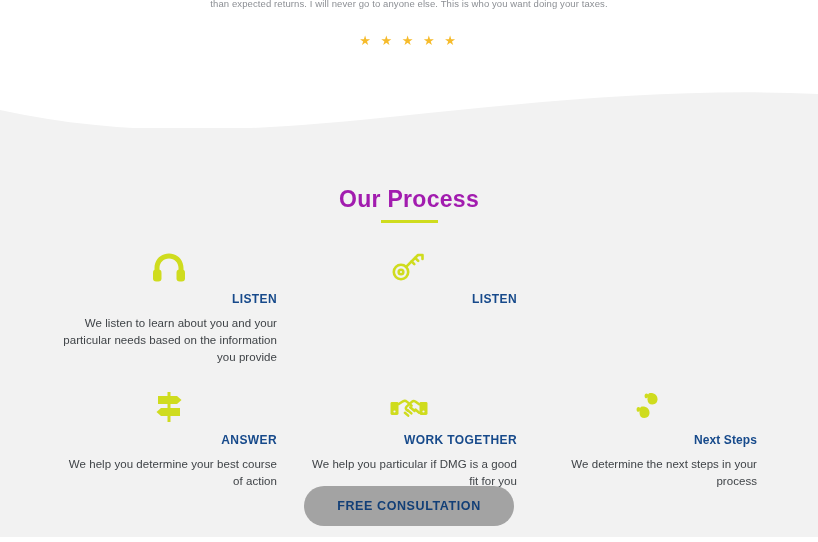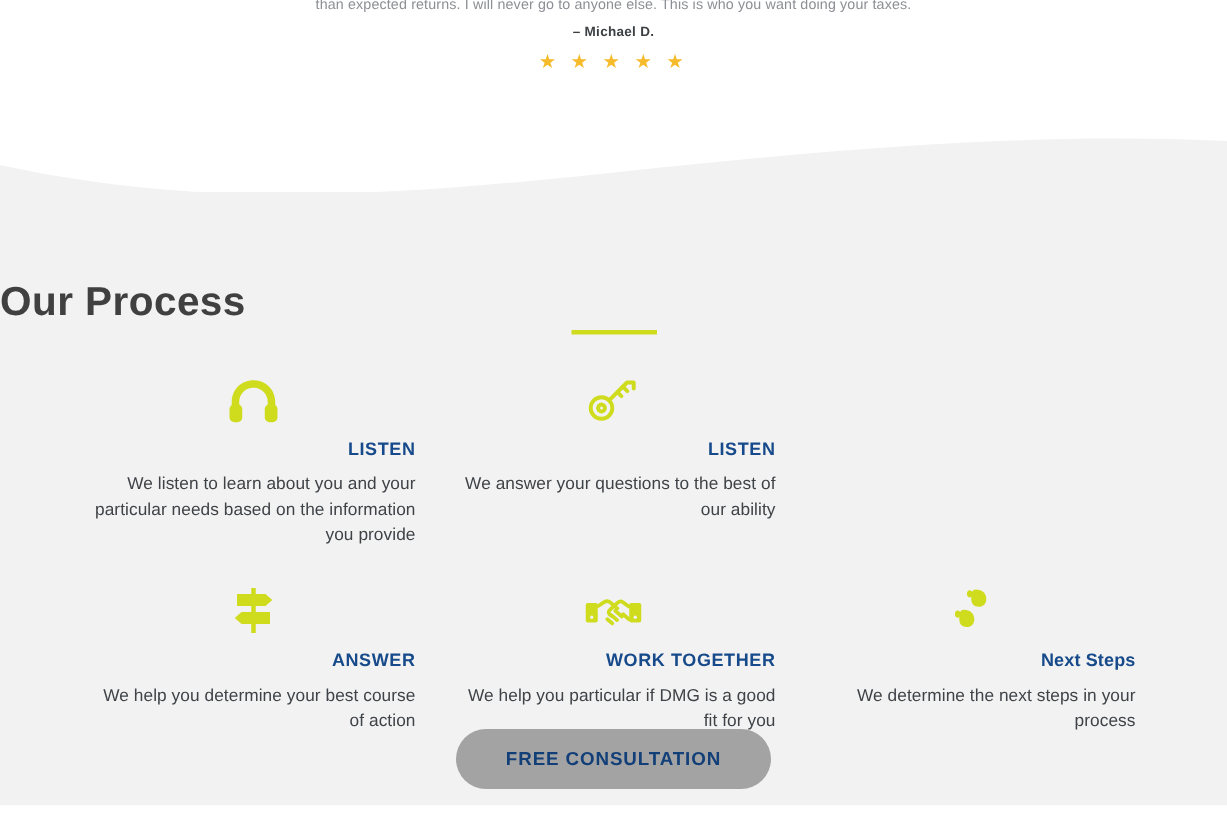--- a/index.html
+++ b/index.html
@@ -36,22 +36,22 @@
   
   .process {
     position:absolute; top:128px; left:0; width:818px; height:409px;
     background:#f2f2f2;
   }
   .bottom-strip {
     position:absolute; top:537px; left:0; width:818px; height:5px; background:#ffffff;
   }
 
   .section-title {
-    position:absolute; top:58px; left:0; width:818px; text-align:left;
-    font-size:27px; font-weight:bold; color:#404040; letter-spacing:.3px;
+    position:absolute; top:58px; left:0; width:818px; text-align:center;
+    font-size:23px; font-weight:bold; color:#a21caf; letter-spacing:.3px;
   }
   .title-rule {
     position:absolute; top:92px; left:381px; width:57px; height:3px;
     background:#cfdc1e;
   }
 
   .grid {
     position:absolute; top:112px; left:49px; width:720px;
   }
   .row { display:flex; }
@@ -81,21 +81,20 @@
     font-family:"Liberation Sans", sans-serif;
   }
 </style>
 </head>
 <body>
 
 <div class="page">
 
   <div class="testimonial">
     <div class="quote-tail">than expected returns. I will never go to anyone else. This is who you want doing your taxes.</div>
-    <div class="attrib">– Michael D.</div>
     <div class="stars">★ ★ ★ ★ ★</div>
   </div>
 
   <svg class="wave" viewBox="0 0 818 46" preserveAspectRatio="none">
     <path d="M0,22 C120,48 230,46 400,28 C560,11 690,0 818,6 L818,46 L0,46 Z" fill="#f2f2f2"></path>
   </svg>
 
   <div class="process">
 
     <div class="section-title">Our Process</div>
@@ -123,21 +122,20 @@
               <g stroke="#cfdc1e" stroke-width="2.6" fill="none" stroke-linejoin="round" stroke-linecap="round">
                 <circle cx="10" cy="22" r="7.2"></circle>
                 <circle cx="10" cy="22" r="2.3"></circle>
                 <path d="M15.1 16.9 L27 5 L31.5 5 L31.5 9"></path>
                 <path d="M24.2 7.8 L27.2 10.8"></path>
                 <path d="M20.6 11.4 L23.3 14.1"></path>
               </g>
             </svg>
           </div>
           <div class="cell-title">LISTEN</div>
-          <div class="cell-desc">We answer your questions to the best of our ability</div>
         </div>
 
 
       </div>
 
       <div class="row row-2">
 
         <div class="cell">
           <div class="icon-wrap">
             <svg width="34" height="32" viewBox="0 0 34 32">

